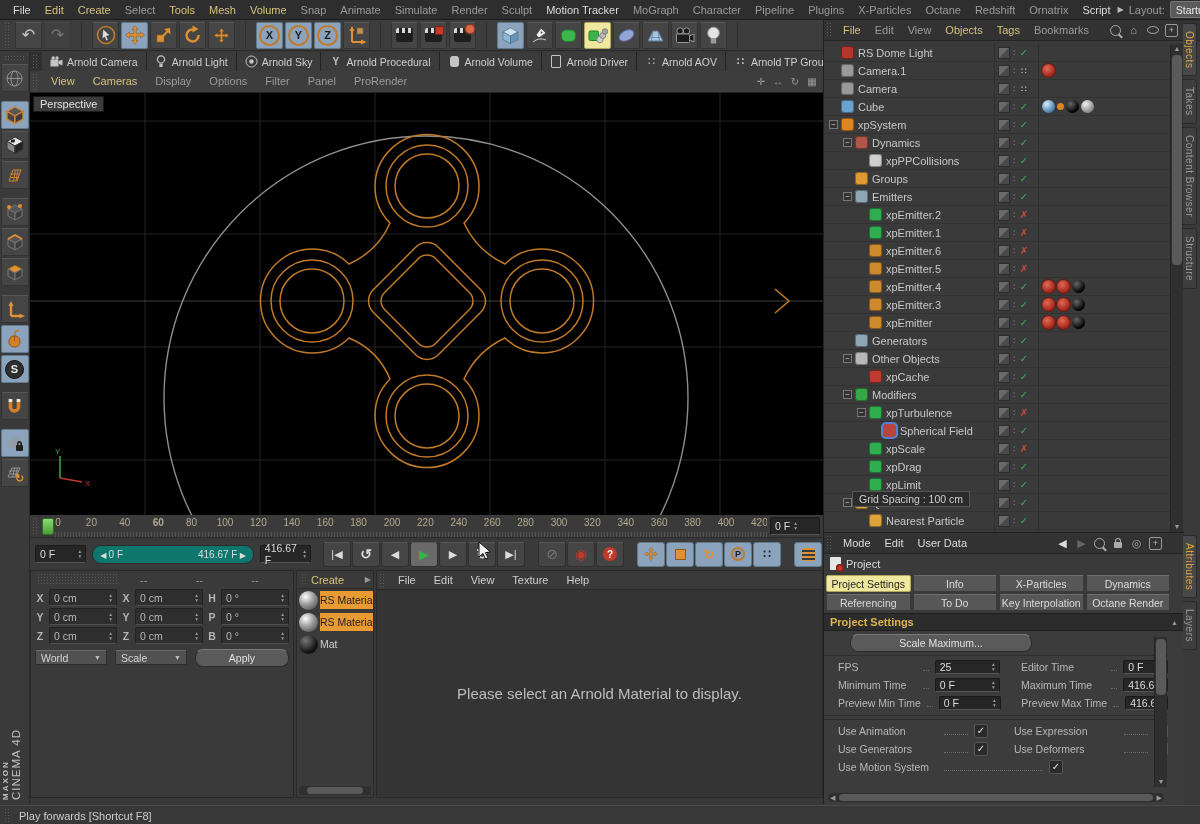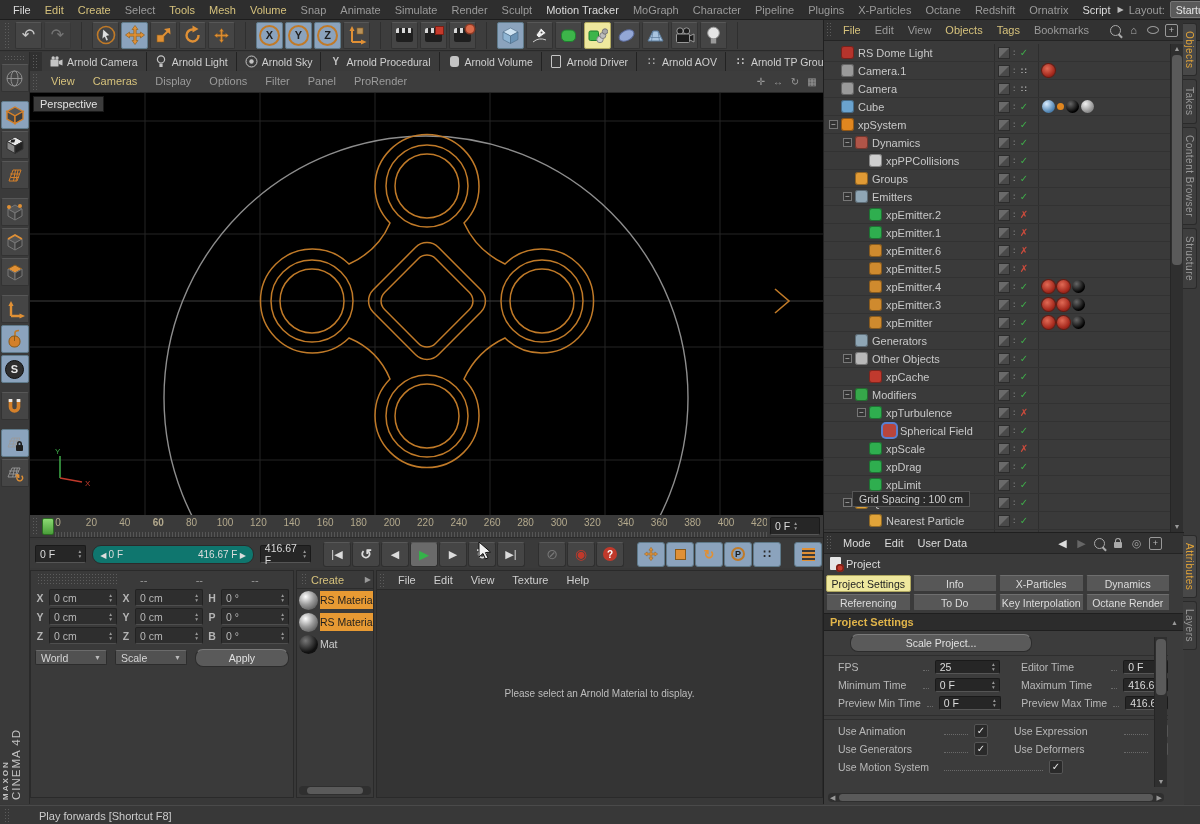--- a/index.html
+++ b/index.html
@@ -120,21 +120,21 @@
   .mlabel{flex:1;height:18px;line-height:18px;font-size:10.5px;color:#cfcfcf;white-space:nowrap;overflow:hidden;min-width:0}
   .mlabel.sel{background:#e89a33;color:#1e1e1e}
   .hscroll{position:absolute;left:2px;right:2px;bottom:2px;height:9px;background:#2f2f2f;border-radius:4px;display:flex;align-items:center}
   .hthumb{height:7px;background:#5a5a5a;border-radius:4px;margin:0 8px}
   
   #shader{left:376px;top:570px;width:447px;height:228px;display:flex;flex-direction:column}
   #shader-title{height:18px;background:#2d2d2d;border-bottom:1px solid #1d1d1d;display:flex;align-items:center;gap:6px;padding-left:5px}
   .winicon{width:10px;height:10px;background:#5a5a5a;border:1px solid #8a8a8a;flex:none}
   #shader-menu{height:18px;background:#3a3a3a;border-bottom:1px solid #2a2a2a;display:flex;align-items:center}
   #shader-menu .menu-item{line-height:18px;padding:0 9px;color:#cfcfcf}
-  #shader-body{flex:1;background:#343434;display:flex;align-items:center;justify-content:center;color:#bdbdbd;font-size:10px}
+  #shader-body{flex:1;background:#343434;display:flex;align-items:center;justify-content:center;color:#bdbdbd;font-size:15px}
   
   #dock{position:absolute;left:823px;top:20px;width:377px;height:784px;background:#3a3a3a;border-left:1px solid #202020;box-sizing:border-box}
   .dmenu{height:20px;background:#323232;border-bottom:1px solid #242424;display:flex;align-items:center}
   .dmenu .menu-item{line-height:20px;padding:0 7px}
   .dmenu-icons{margin-left:auto;display:flex;align-items:center;gap:6px;padding-right:22px}
   .dic{color:#aaa;font-size:11px;display:flex;align-items:center;justify-content:center;width:13px;height:13px}
   .plusbox{width:11px;height:11px;border:1px solid #999;border-radius:2px;color:#bbb;font-size:9px;line-height:10px;text-align:center}
   .lockic{width:8px;height:6px;background:#aaa;border-radius:1px;position:relative;margin-top:4px}
   .lockic::before{content:"";position:absolute;left:1px;top:-4px;width:4px;height:4px;border:1.4px solid #aaa;
         border-bottom:none;border-radius:3px 3px 0 0}
@@ -1371,21 +1371,21 @@
         <span class="attab">To Do</span>
         <span class="attab">Key Interpolation</span>
         <span class="attab">Octane Render</span>
       </div>
     <div id="attr-section">
       <span>Project Settings</span>
       <span style="margin-left:auto;color:#999;font-size:7px">▲</span>
     </div>
     <div id="attr-fields">
         <div class="arow">
-          <span class="pill" style="width: 180px; margin-left: 12px;">Scale Project...</span>
+          <span class="pill" style="width: 180px; margin-left: 12px;">Scale Maximum...</span>
         </div>
         <div class="adiv"></div>
         <div class="arow">
           <span class="albl" style="width: 86px;">FPS</span>
           <span class="leader"></span>
           <span class="afld" style="width: 70px;">
             <span style="flex: 1 1 0%;">25</span>
             <span class="step">
               <span>▴</span>
               <span>▾</span>
@@ -1479,18 +1479,18 @@
       </div>
     <div id="side-tabs-bottom" style="position:absolute;top:512px;left:0">
         <div class="stab active">Attributes</div>
         <div class="stab">Layers</div>
       </div>
   </div>
 </div>
 
 <div id="statusbar">
   <span class="grip"></span>
-  <span style="margin-left:25px;color:#cdcdcd">Play forwards [Shortcut F8]</span>
+  <span style="margin-left:5px;color:#cdcdcd">Play forwards [Shortcut F8]</span>
 </div>
 
 <svg id="cursor" width="14" height="20">
   <path d="M1 1 L1 16 L5 12.5 L7.5 18 L10 16.8 L7.4 11.6 L12.5 11 Z" fill="#f2f2f2" stroke="#111" stroke-width="1"></path>
 </svg>
 
 </body></html>

